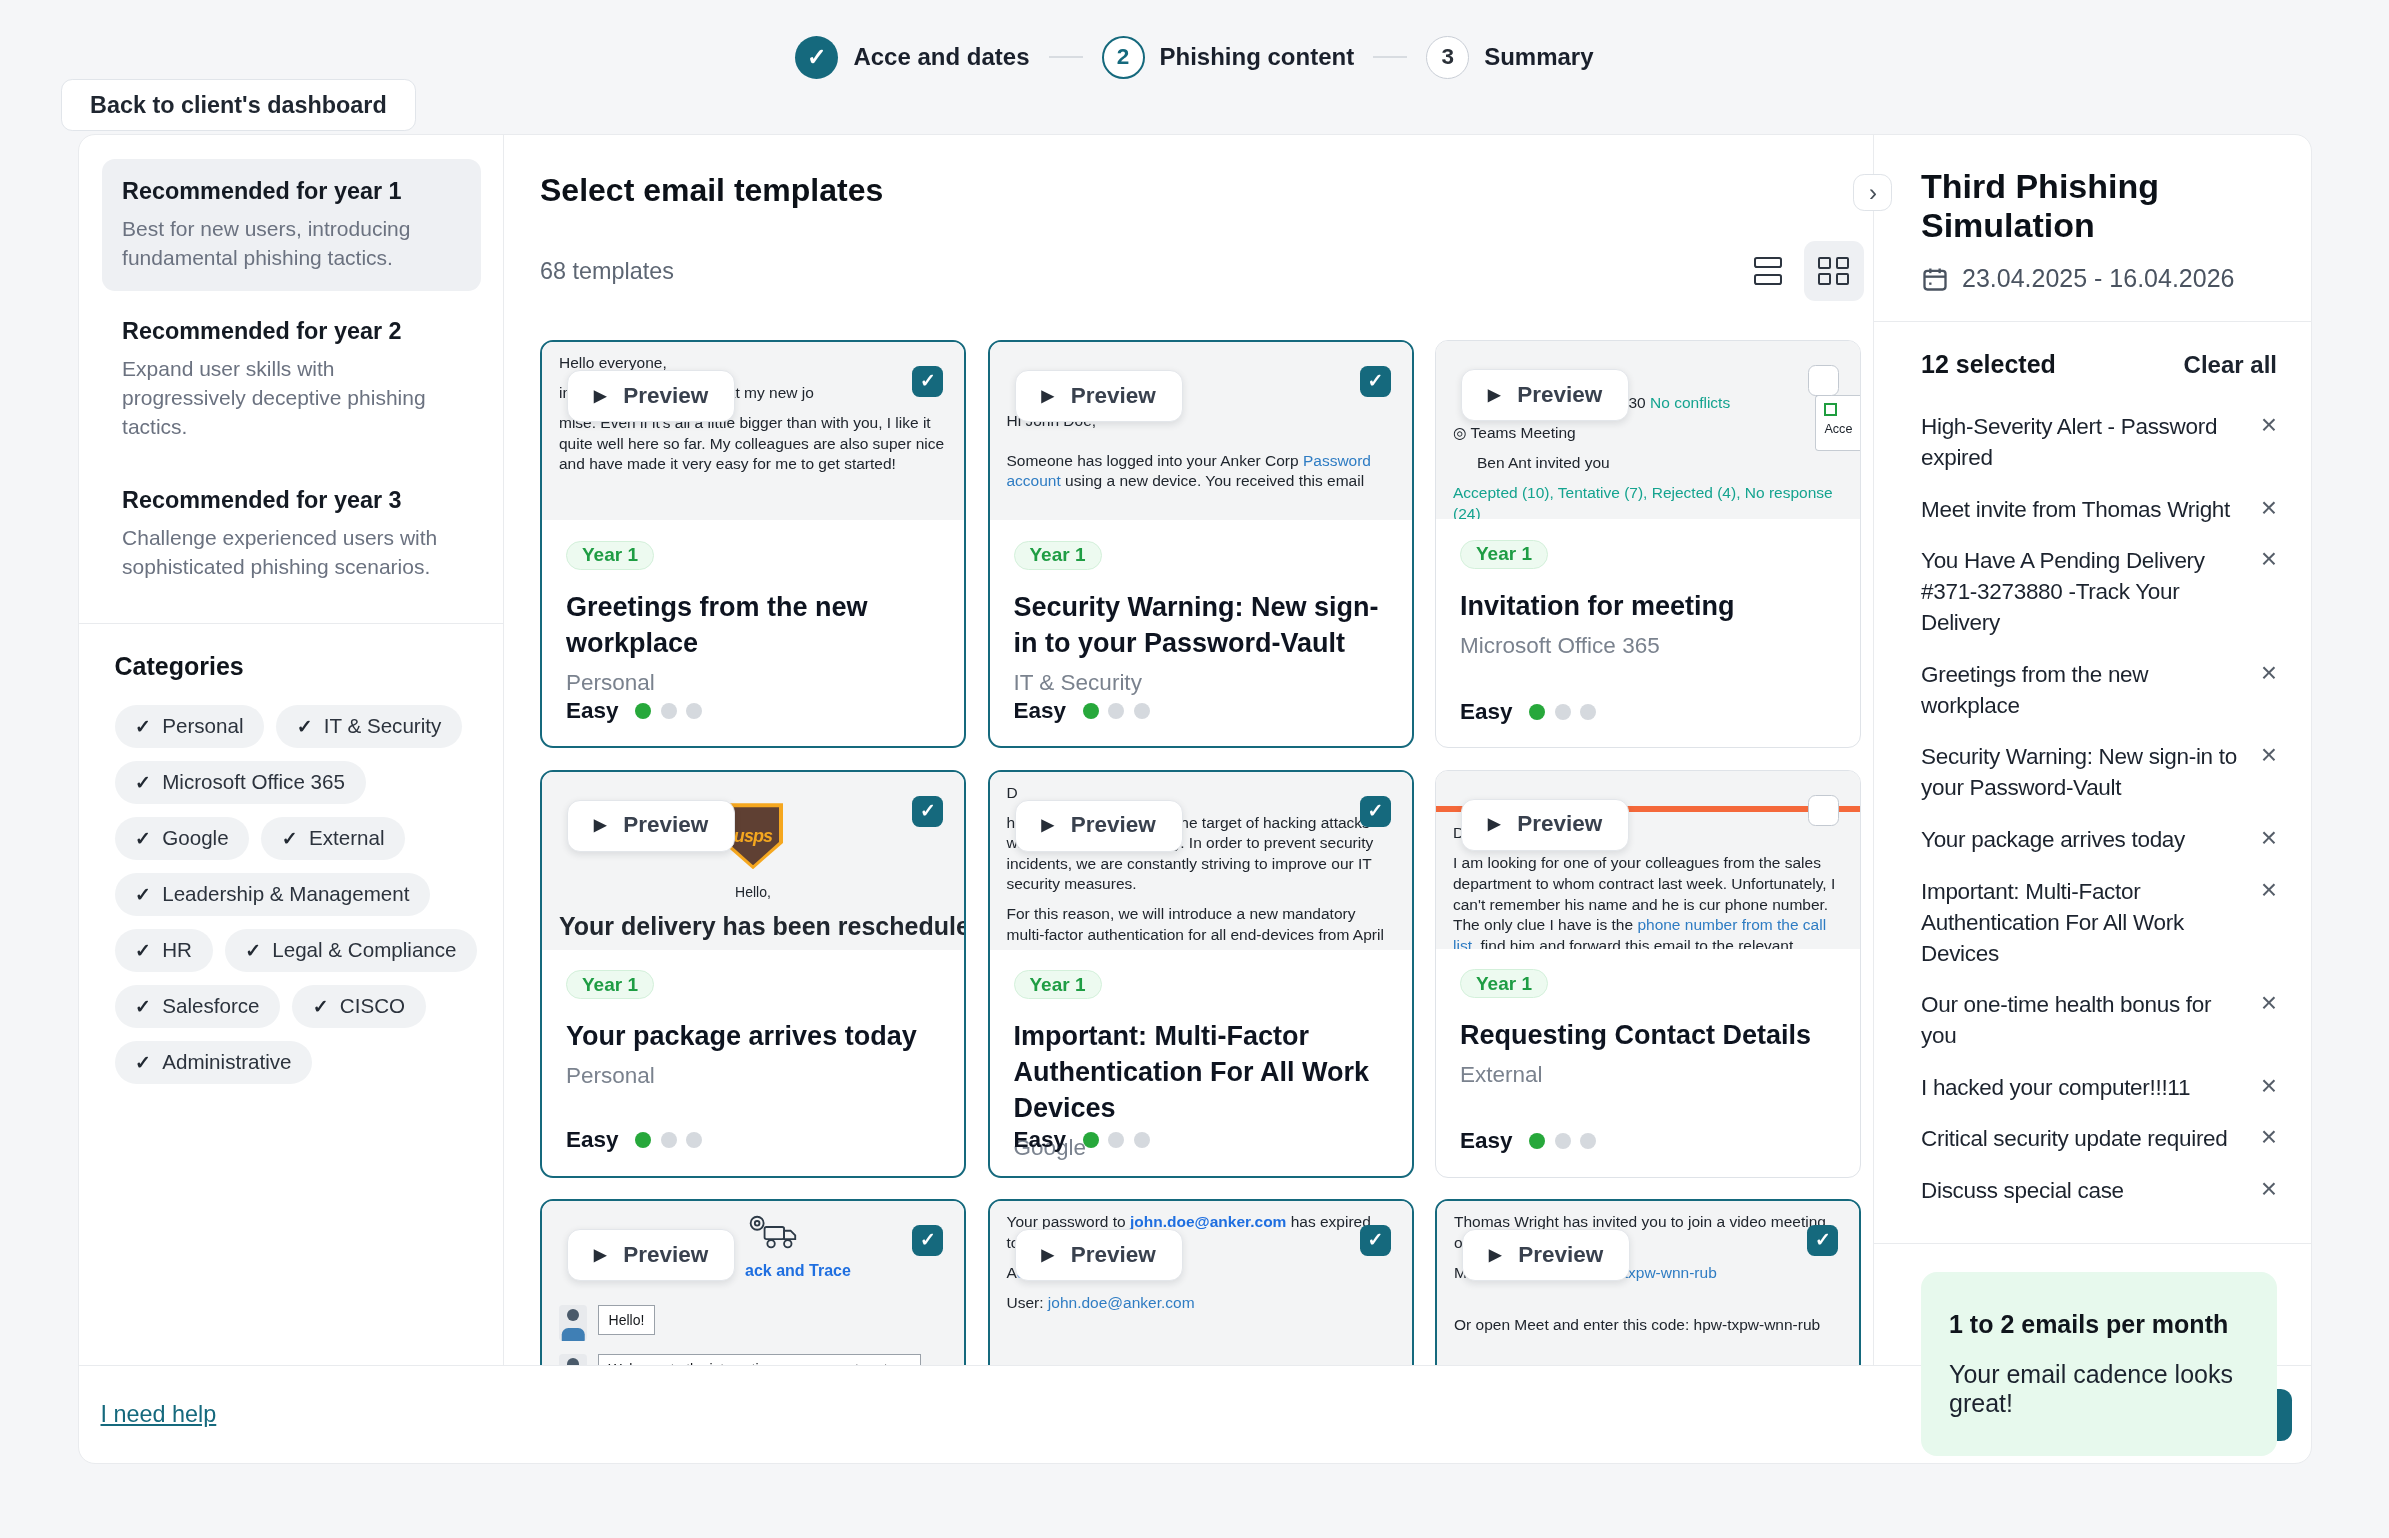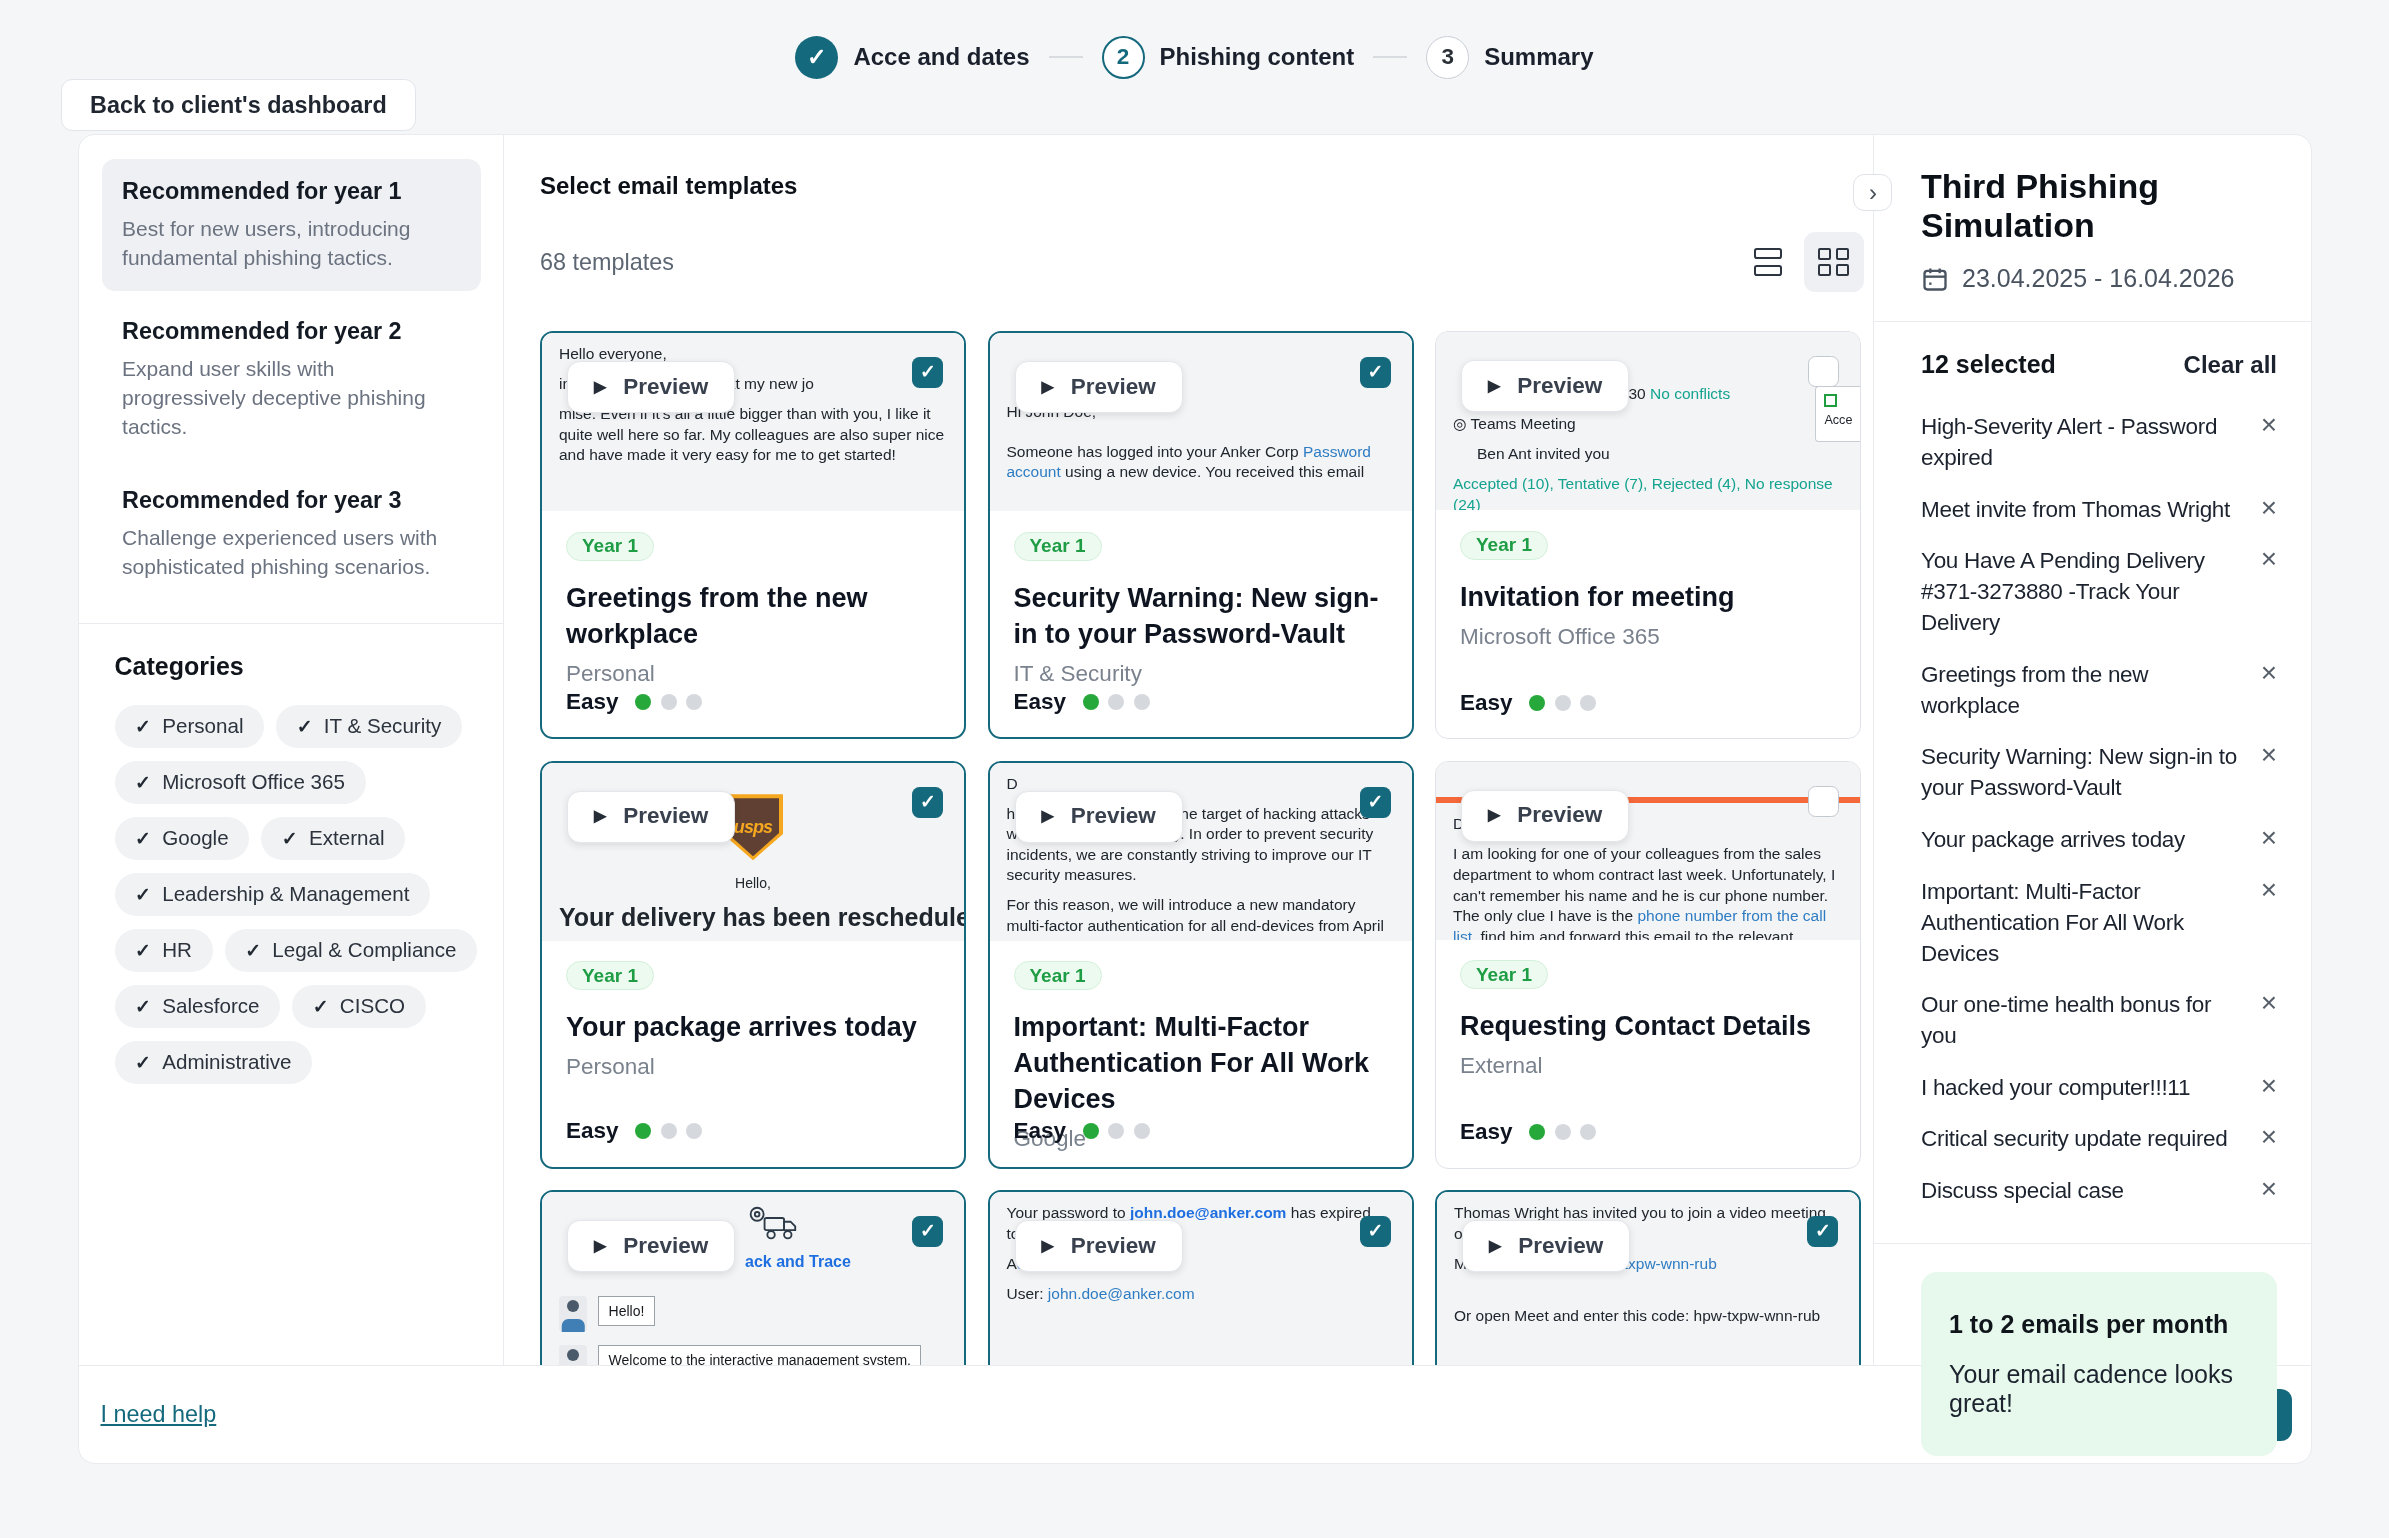--- a/index.html
+++ b/index.html
@@ -42,21 +42,21 @@
   .rec-desc  { font-size:21px; color:#6b7280; line-height:29px; }
   .sidebar-divider { border-top:0.9px solid #e9ebee; margin:22.5px -22.5px 28px; }
   .cat-title { font-size:25px; font-weight:700; color:#10151c; margin:0 0 24px 13px; }
   .chips { display:flex; flex-wrap:wrap; gap:13px 12px; padding-left:13px; }
   .chip { display:inline-flex; align-items:center; gap:11.2px; height:43px; padding:0 20.6px;
     background:#f0f2f4; border-radius:21.5px; font-size:20.6px; color:#2c333d; cursor:pointer; }
   .chip .ck { font-size:19px; font-weight:700; color:#232a33; }
 
   
   .main { flex:1; min-width:0; display:flex; flex-direction:column; padding:37px 9.4px 0 36px; }
-  .main-title { font-size:24px; font-weight:700; color:#0c1118; }
+  .main-title { font-size:32px; font-weight:700; color:#0c1118; }
   .main-sub { display:flex; align-items:center; justify-content:space-between; margin-top:32px; height:60px; }
   .count { font-size:23.4px; color:#5d6673; }
   .toggles { display:flex; gap:5.6px; align-items:center; }
   .toggle { width:60px; height:60px; border-radius:11.2px; display:flex; align-items:center;
     justify-content:center; cursor:pointer; }
   .toggle.active { background:#eef0f3; }
   .ico-list { display:flex; flex-direction:column; gap:5.6px; }
   .ico-list i { width:28px; height:11.2px; border:2.8px solid #2d3540; border-radius:2.8px; display:block; }
   .ico-grid { display:grid; grid-template-columns:13px 13px; gap:4.7px; }
   .ico-grid i { width:13px; height:11.2px; border:2.8px solid #2d3540; border-radius:1.9px; display:block; }

